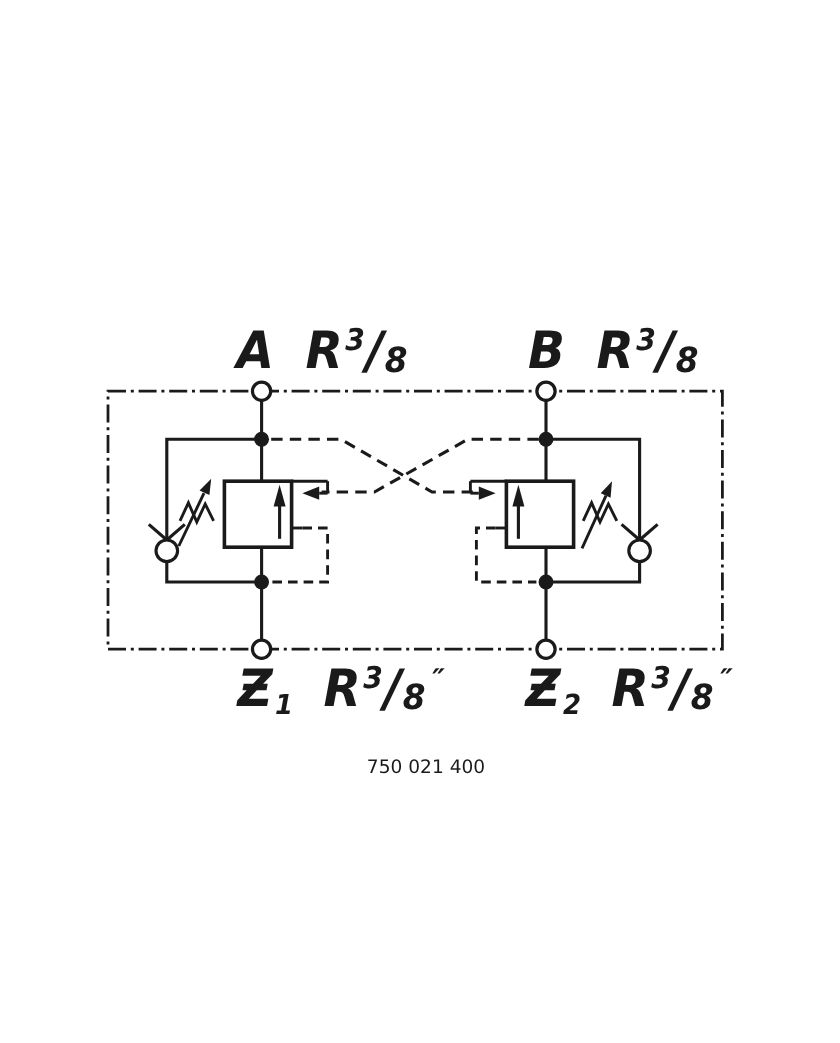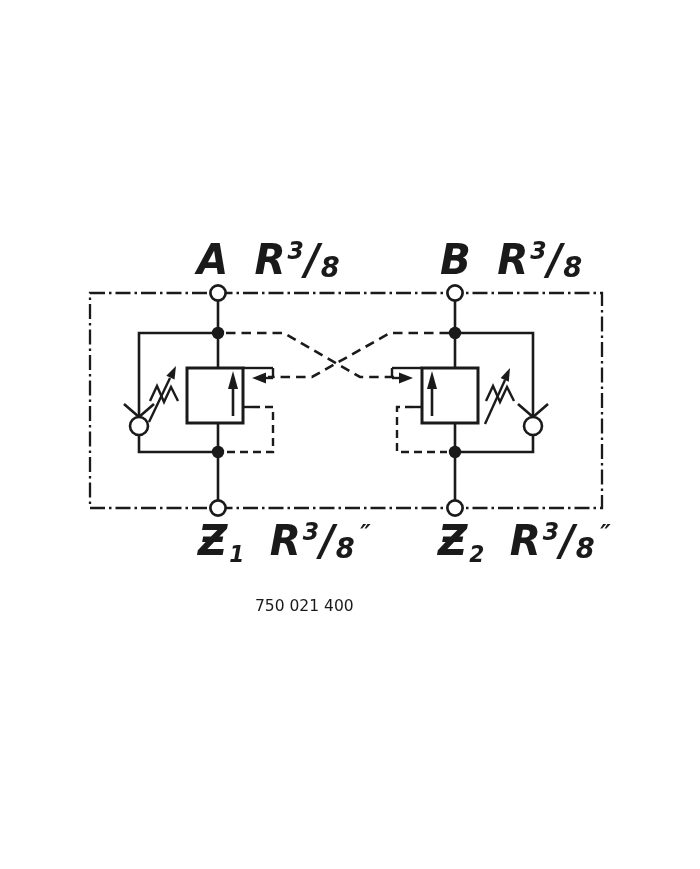--- a/index.html
+++ b/index.html
@@ -1,38 +1,38 @@
 <!DOCTYPE html>
 <html style="--ink: #1a1a1a; --bg: #ffffff;"><head>
 <meta charset="utf-8">
 <style>
   :root { --ink:#1a1a1a; --bg:#ffffff; }
   html,body { margin:0; padding:0; background:var(--bg); }
   #page {
     position:relative; width:700px; height:692px; background:var(--bg);
-    overflow:hidden; font-family:"DejaVu Sans", sans-serif; color:var(--ink);
+    overflow:hidden; font-family:"DejaVu Sans", sans-serif; color:var(--ink);margin-top:33px;
   }
   svg .ln   { stroke:var(--ink); fill:none; stroke-linecap:butt; }
   svg .fill { fill:var(--ink); stroke:none; }
   svg .node { fill:var(--bg); stroke:var(--ink); }
   .port-label {
     position:absolute; white-space:nowrap;
     font-family:"DejaVu Sans", sans-serif;
     font-style:italic; font-weight:700; font-size:43px;
     letter-spacing:1px; color:var(--ink); line-height:1;
     transform:scaleX(0.94); transform-origin:left top;
   }
   .port-label .thread   { margin-left:26px; }
   .port-label .frac-num { font-size:25px; vertical-align:15px; margin-left:1px; }
   .port-label .frac-den { font-size:29px; vertical-align:-3px; }
   .port-label .sub      { font-size:23px; vertical-align:-7px; margin-left:1px; }
   .port-label .unit     { font-size:25px; vertical-align:13px; margin-left:5px; }
   .part-number {
     position:absolute; left:255px; top:597px; width:200px;
-    text-align:left; font-size:15.5px; font-weight:400;
+    text-align:center; font-size:15.5px; font-weight:400;
     font-family:"DejaVu Sans", sans-serif; color:var(--ink);
   }
 </style>
 </head>
 <body>
 
 <div id="page">
 
   <svg width="700" height="869" viewBox="0 0 700 869">
 

